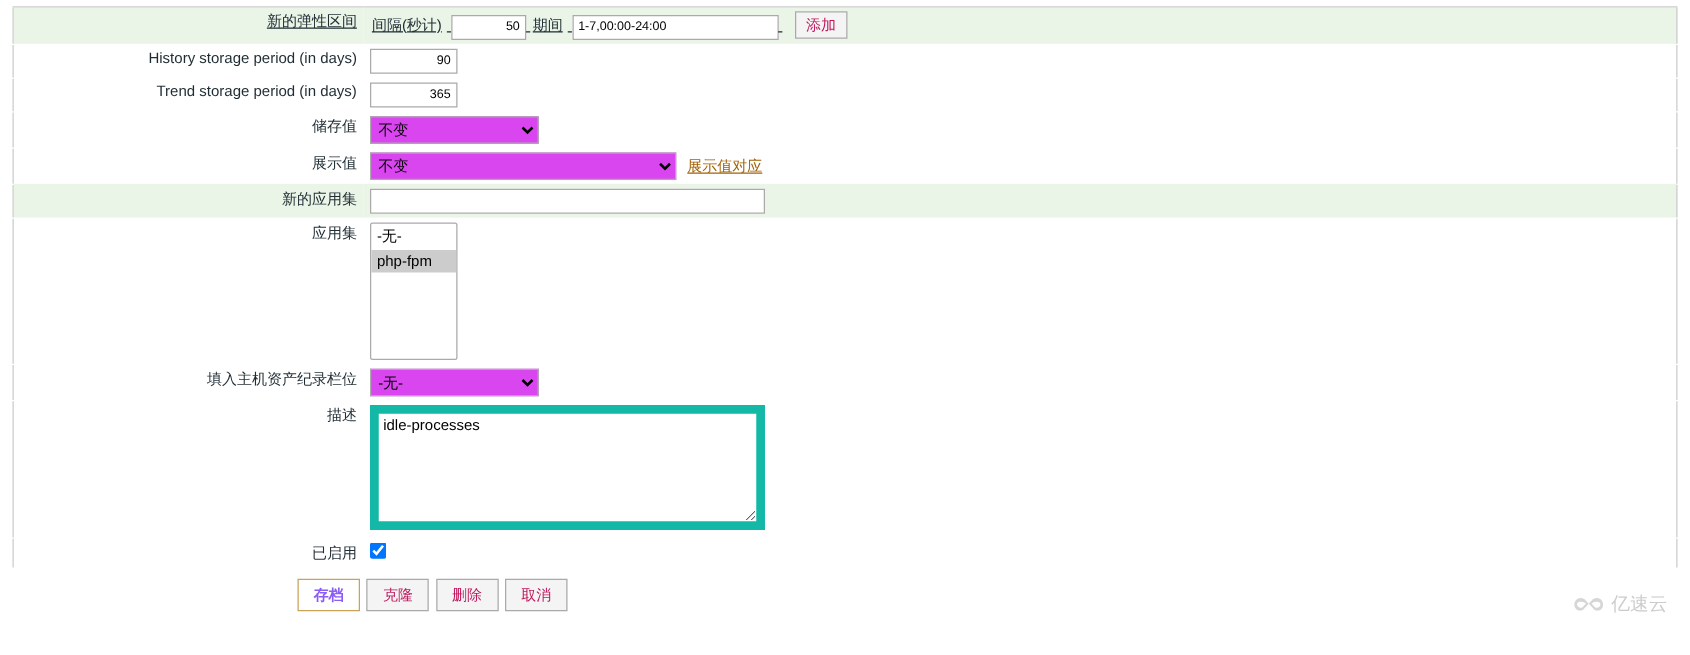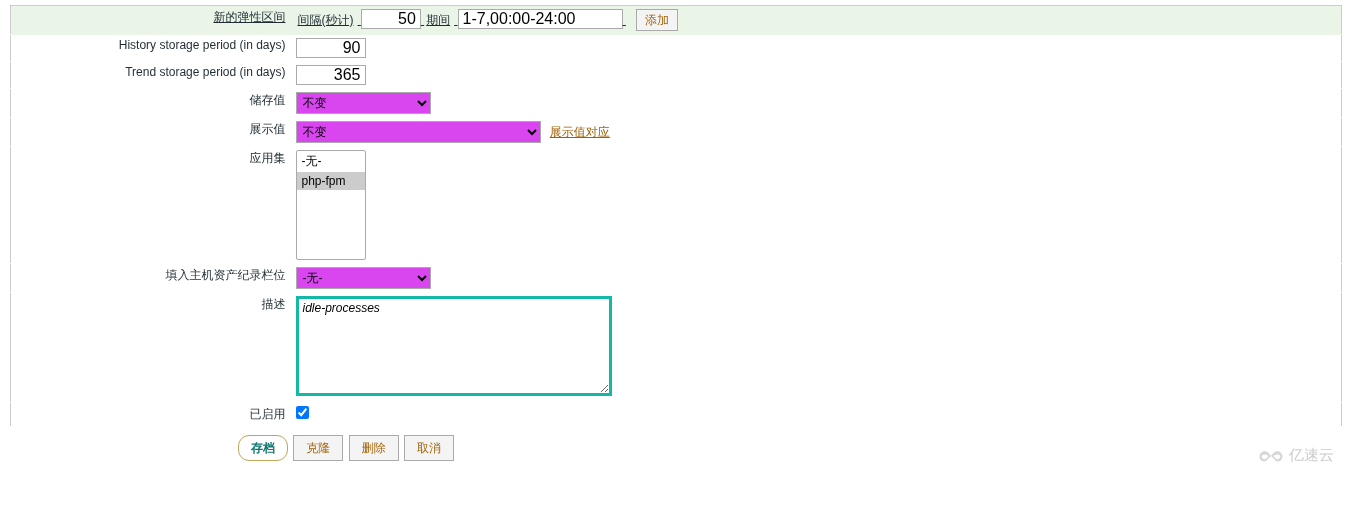--- a/index.html
+++ b/index.html
@@ -35,21 +35,21 @@
       white-space: nowrap;
     }
     .value-cell {
       text-align: left;
     }
     .row-highlight td {
       background: #eaf5e8;
     }
     input[type="text"] {
       font-family: Verdana, Arial, sans-serif;
-      font-size: 16px;
+      font-size: 10px;
       padding: 2px 4px;
       border: 1px solid #aaa;
       height: 20px;
       background: #fff;
     }
     select {
       font-family: Verdana, Arial, sans-serif;
       font-size: 12px;
       padding: 1px 2px;
       border: 1px solid #aaa;
@@ -61,33 +61,32 @@
       padding: 0;
       background: #fff;
     }
     select[multiple] option {
       padding: 2px 5px;
     }
     textarea {
       font-family: Verdana, Arial, sans-serif;
       font-size: 12px;
       padding: 2px 4px;
-      border: 3px solid #14b8a6;
+      border: 7px solid #14b8a6;
       resize: both;
-      font-style: italic;
     }
     .btn {
       font-family: Verdana, Arial, sans-serif;
       font-size: 12px;
       padding: 2px 8px;
       border: 1px solid #aaa;
       background: #f4f4f4;
       cursor: pointer;
       height: 22px;
-      color: #a16207;
+      color: #be185d;
     }
     .inline-label {
       margin-right: 4px;
       margin-left: 2px;
     }
     .link {
       color: #a16207;
       text-decoration: underline;
       cursor: pointer;
       margin-left: 6px;
@@ -95,24 +94,23 @@
     .button-bar {
       padding: 8px 0 0 228px;
     }
     .button-bar .btn {
       padding: 4px 12px;
       height: 26px;
       margin-right: 2px;
     }
     .btn-primary {
       border-color: #c7a45a;
-      color: #0f766e;
+      color: #8b5cf6;
       font-weight: bold;
       background: #fff;
-      border-radius: 11px;
     }
     .watermark {
       position: absolute;
       right: 18px;
       bottom: 6px;
       color: #ccc;
       font-size: 15px;
       display: flex;
       align-items: center;
       gap: 4px;
@@ -173,20 +171,26 @@
     <tr>
       <td class="label-cell">展示值</td>
       <td class="value-cell">
         <select style="width:245px;">
           <option>不变</option>
         </select>
         <a class="link">展示值对应</a>
       </td>
     </tr>
 
+    <tr class="row-highlight">
+      <td class="label-cell">新的应用集</td>
+      <td class="value-cell">
+        <input type="text" style="width: 316px;" value="">
+      </td>
+    </tr>
 
     <tr>
       <td class="label-cell">应用集</td>
       <td class="value-cell">
         <select multiple="" size="7" style="width:70px;height:110px;">
           <option>-无-</option>
           <option class="selected-opt">php-fpm</option>
         </select>
       </td>
     </tr>

